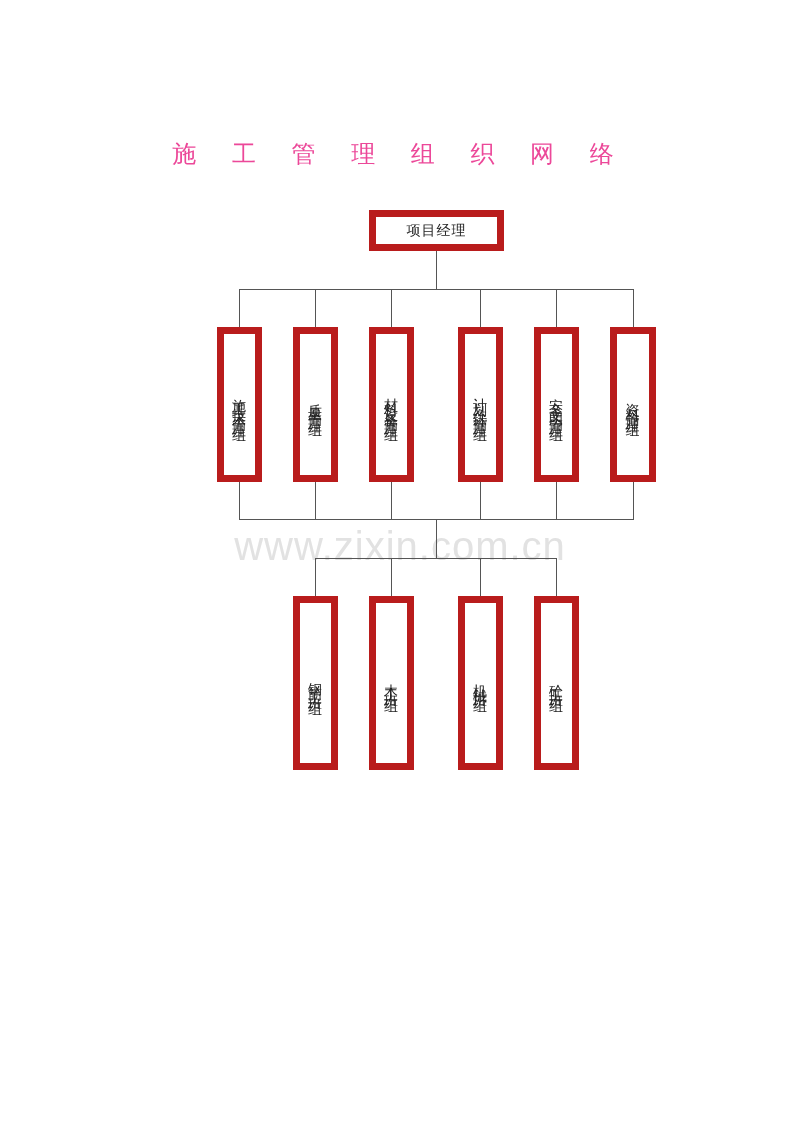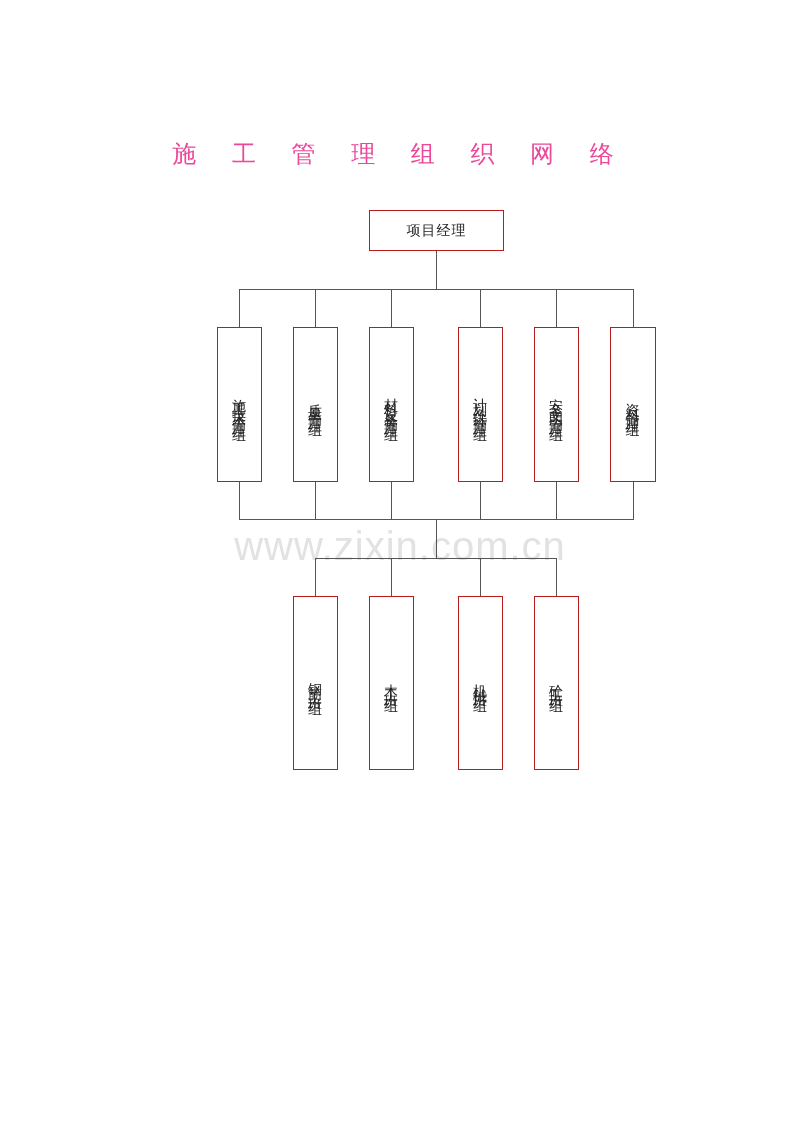--- a/index.html
+++ b/index.html
@@ -1,20 +1,20 @@
 <!DOCTYPE html>
 <html><head>
 <meta charset="utf-8">
 <style>
   html, body { margin:0; padding:0; }
   body { width:800px; height:1131px; background:#ffffff; position:relative; overflow:hidden;
          font-family: "DejaVu Sans", sans-serif; color:#222; }
   .title { position:absolute; top:138px; left:0; width:800px; text-align:center; font-size:24px;
            letter-spacing:14px; padding-left:0; font-family:"DejaVu Serif", serif; color:#ec4899; }
-  .box { position:absolute; border:1px solid #b91c1c; background:#fff; box-sizing:border-box;
+  .box { position:absolute; border:7px solid #b91c1c; background:#fff; box-sizing:border-box;
          display:flex; align-items:center; justify-content:center; }
   .vtext { writing-mode:vertical-rl; text-orientation:upright; font-size:14px; letter-spacing:5px;
            line-height:1; color:#222; font-family:"DejaVu Serif", serif; }
   .htext { font-size:14px; color:#222; font-family:"DejaVu Serif", serif; letter-spacing:1px; }
   .line { position:absolute; background:#555; }
   .h { height:1px; }
   .v { width:1px; }
   .watermark { position:absolute; top:524px; left:0; width:800px; text-align:center;
                font-size:40px; color:#e2e2e2; font-family:"Liberation Sans", sans-serif;
                letter-spacing:1px; pointer-events:none; }

